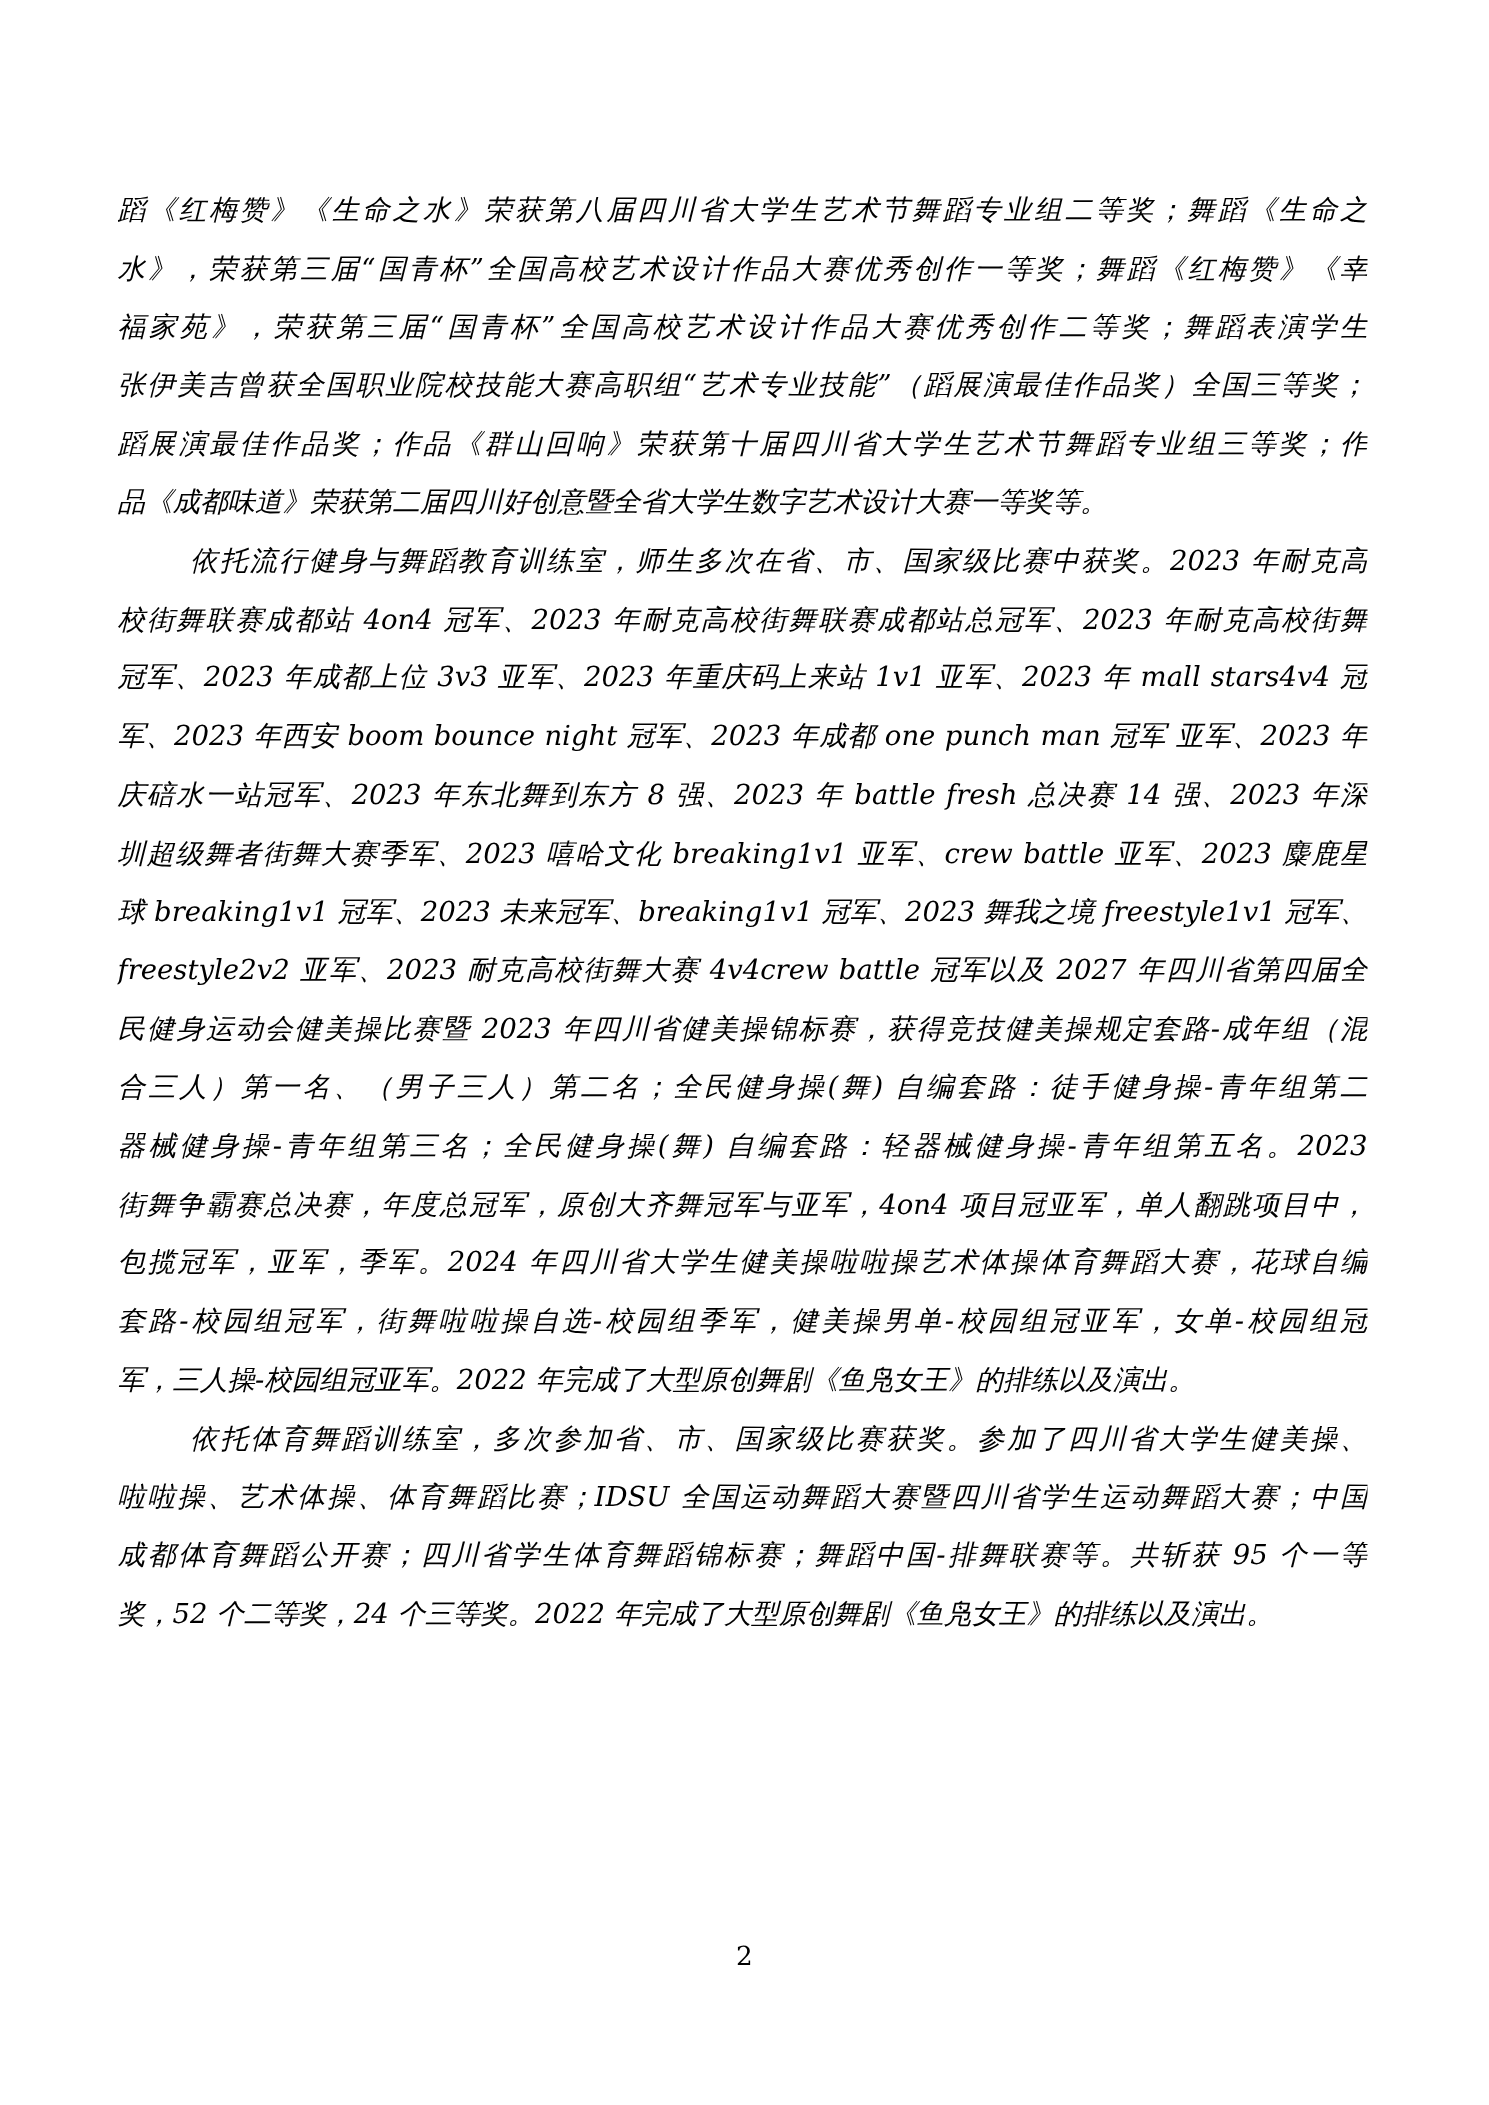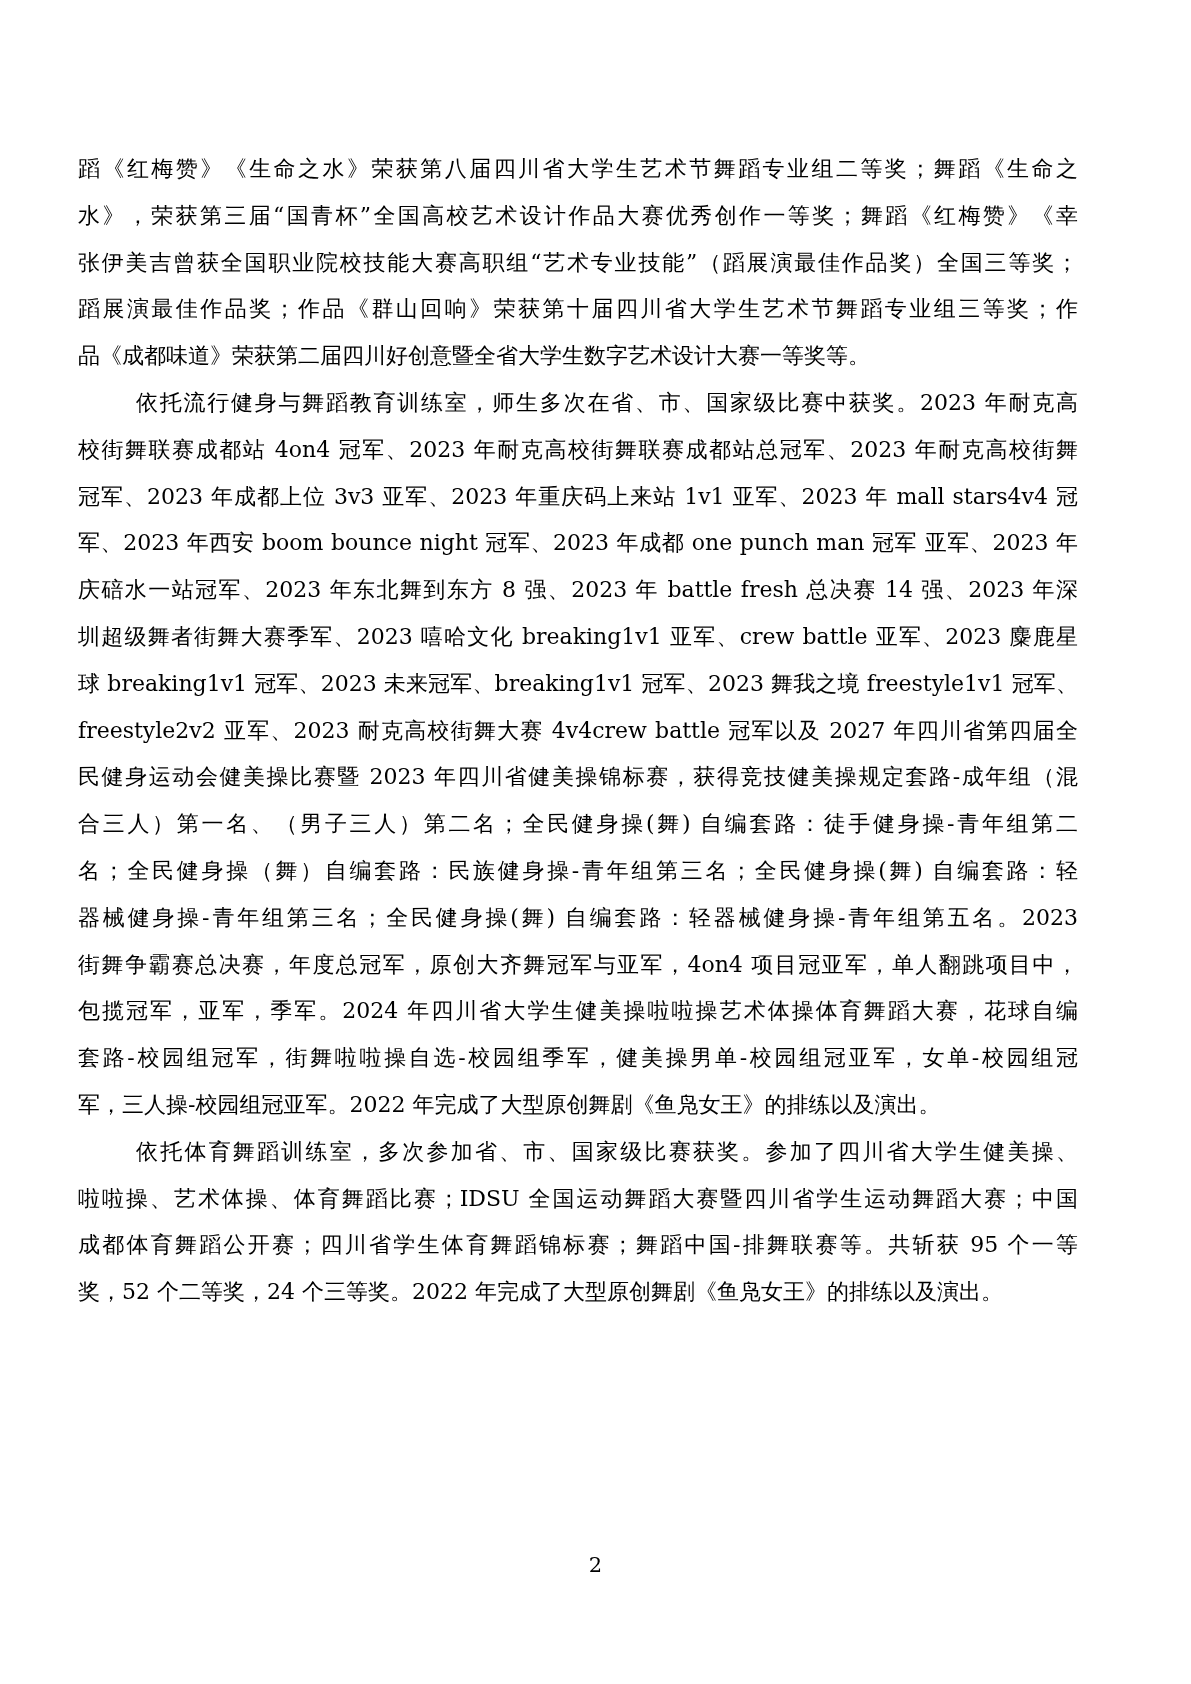--- a/index.html
+++ b/index.html
@@ -11,23 +11,24 @@
     position: relative;
     width: 1191px;
     height: 1684px;
     background: #ffffff;
     overflow: hidden;
     font-family: "DejaVu Serif", "Liberation Serif", serif;
     color: #000000;
   }
   .content {
     position: absolute;
-    left: 78px;
+    left: 94px;
     top: 146px;
     width: 1000px;
+    font-style: italic;
   }
   .line {
     height: 46.8px;
     line-height: 46.8px;
     font-size: 22px;
     text-align: justify;
     text-align-last: justify;
     text-justify: inter-character;
     overflow: hidden;
     white-space: normal;
@@ -49,34 +50,34 @@
     color: #000000;
   }
 </style>
 </head>
 <body>
 
 <div class="page">
   <div class="content">
       <div class="line">蹈《红梅赞》《生命之水》荣获第八届四川省大学生艺术节舞蹈专业组二等奖；舞蹈《生命之</div>
       <div class="line">水》，荣获第三届“国青杯”全国高校艺术设计作品大赛优秀创作一等奖；舞蹈《红梅赞》《幸</div>
+      <div class="line">福家苑》，荣获第三届“国青杯”全国高校艺术设计作品大赛优秀创作二等奖；舞蹈表演学生</div>
       <div class="line">张伊美吉曾获全国职业院校技能大赛高职组“艺术专业技能”（蹈展演最佳作品奖）全国三等奖；</div>
       <div class="line">蹈展演最佳作品奖；作品《群山回响》荣获第十届四川省大学生艺术节舞蹈专业组三等奖；作</div>
       <div class="line para-end">品《成都味道》荣获第二届四川好创意暨全省大学生数字艺术设计大赛一等奖等。</div>
       <div class="line first-indent">依托流行健身与舞蹈教育训练室，师生多次在省、市、国家级比赛中获奖。2023 年耐克高</div>
       <div class="line">校街舞联赛成都站 4on4 冠军、2023 年耐克高校街舞联赛成都站总冠军、2023 年耐克高校街舞</div>
       <div class="line">冠军、2023 年成都上位 3v3 亚军、2023 年重庆码上来站 1v1 亚军、2023 年 mall stars4v4 冠</div>
       <div class="line">军、2023 年西安 boom bounce night 冠军、2023 年成都 one punch man 冠军 亚军、2023 年重</div>
       <div class="line">庆碚水一站冠军、2023 年东北舞到东方 8 强、2023 年 battle fresh 总决赛 14 强、2023 年深</div>
       <div class="line">圳超级舞者街舞大赛季军、2023 嘻哈文化 breaking1v1 亚军、crew battle 亚军、2023 麋鹿星</div>
       <div class="line">球 breaking1v1 冠军、2023 未来冠军、breaking1v1 冠军、2023 舞我之境 freestyle1v1 冠军、</div>
       <div class="line">freestyle2v2 亚军、2023 耐克高校街舞大赛 4v4crew battle 冠军以及 2027 年四川省第四届全</div>
       <div class="line">民健身运动会健美操比赛暨 2023 年四川省健美操锦标赛，获得竞技健美操规定套路-成年组（混</div>
       <div class="line">合三人）第一名、（男子三人）第二名；全民健身操(舞) 自编套路：徒手健身操-青年组第二</div>
-      <div class="line">名；全民健身操（舞）自编套路：民族健身操-青年组第三名；全民健身操(舞) 自编套路：轻</div>
       <div class="line">器械健身操-青年组第三名；全民健身操(舞) 自编套路：轻器械健身操-青年组第五名。2023</div>
       <div class="line">街舞争霸赛总决赛，年度总冠军，原创大齐舞冠军与亚军，4on4 项目冠亚军，单人翻跳项目中，</div>
       <div class="line">包揽冠军，亚军，季军。2024 年四川省大学生健美操啦啦操艺术体操体育舞蹈大赛，花球自编</div>
       <div class="line">套路-校园组冠军，街舞啦啦操自选-校园组季军，健美操男单-校园组冠亚军，女单-校园组冠</div>
       <div class="line para-end">军，三人操-校园组冠亚军。2022 年完成了大型原创舞剧《鱼凫女王》的排练以及演出。</div>
       <div class="line first-indent">依托体育舞蹈训练室，多次参加省、市、国家级比赛获奖。参加了四川省大学生健美操、</div>
       <div class="line">啦啦操、艺术体操、体育舞蹈比赛；IDSU 全国运动舞蹈大赛暨四川省学生运动舞蹈大赛；中国</div>
       <div class="line">成都体育舞蹈公开赛；四川省学生体育舞蹈锦标赛；舞蹈中国-排舞联赛等。共斩获 95 个一等</div>
       <div class="line para-end">奖，52 个二等奖，24 个三等奖。2022 年完成了大型原创舞剧《鱼凫女王》的排练以及演出。</div>
     </div>

